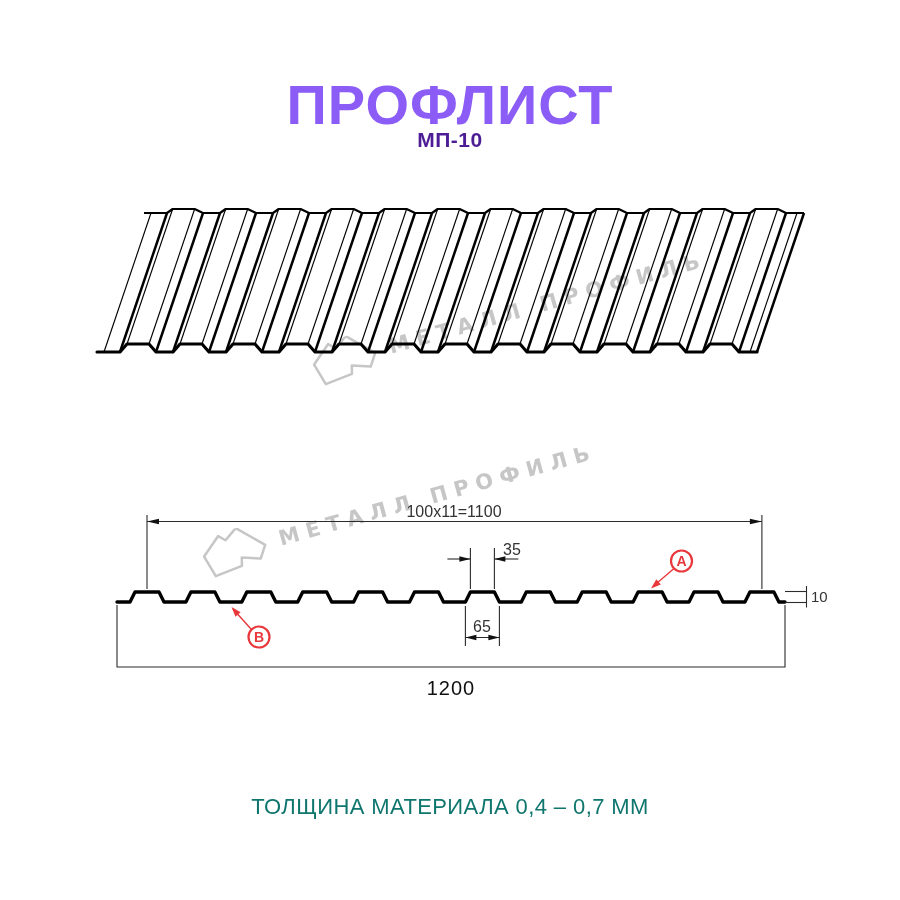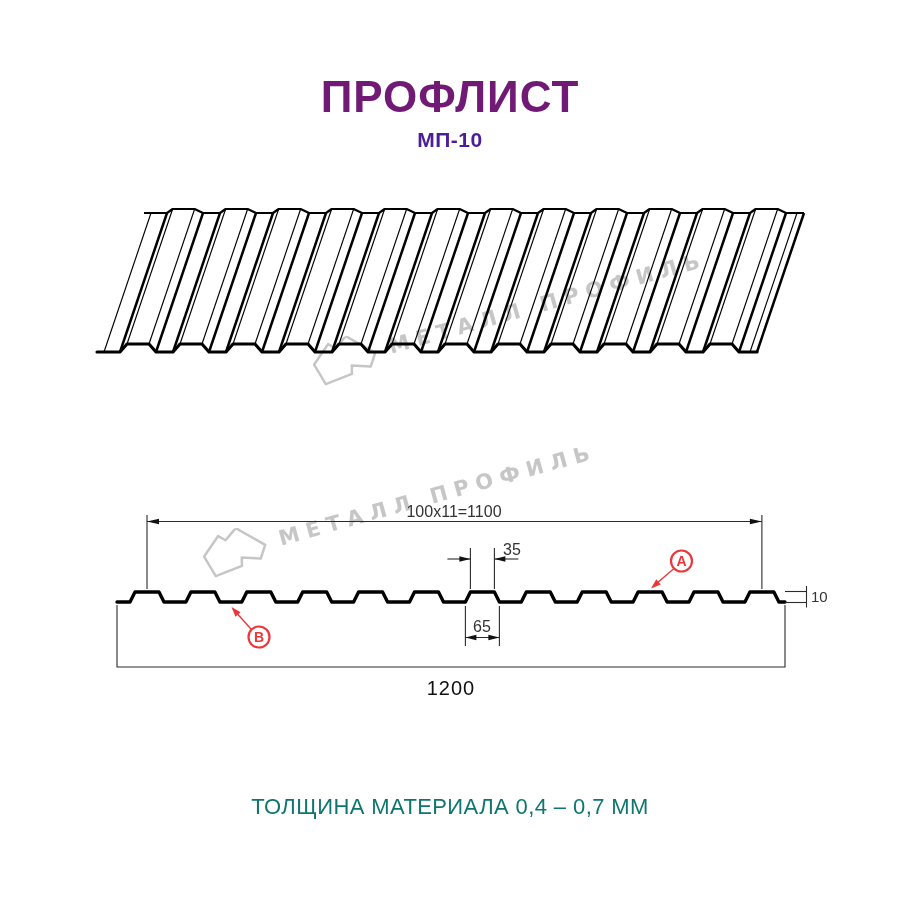--- a/index.html
+++ b/index.html
@@ -3,21 +3,21 @@
 <meta charset="utf-8">
 <style>
   html,body{margin:0;padding:0;}
   body{
     width:900px;height:900px;background:#ffffff;position:relative;overflow:hidden;
     font-family:"Liberation Sans","DejaVu Sans",sans-serif;
   }
   .abs{position:absolute;}
   .page-title{
     left:0;top:72px;width:900px;text-align:center;
-    font-size:44px;font-weight:800;color:#701a75;letter-spacing:1px;
+    font-size:56px;font-weight:800;color:#8b5cf6;letter-spacing:1px;
   }
   .page-subtitle{
     left:0;top:128px;width:900px;text-align:center;
     font-size:21px;font-weight:600;color:#4c1d95;letter-spacing:0.5px;
   }
   .note{
     left:0;top:794px;width:900px;text-align:center;
     font-size:22px;font-weight:500;color:#0f766e;letter-spacing:0.4px;
   }
   .watermark{

